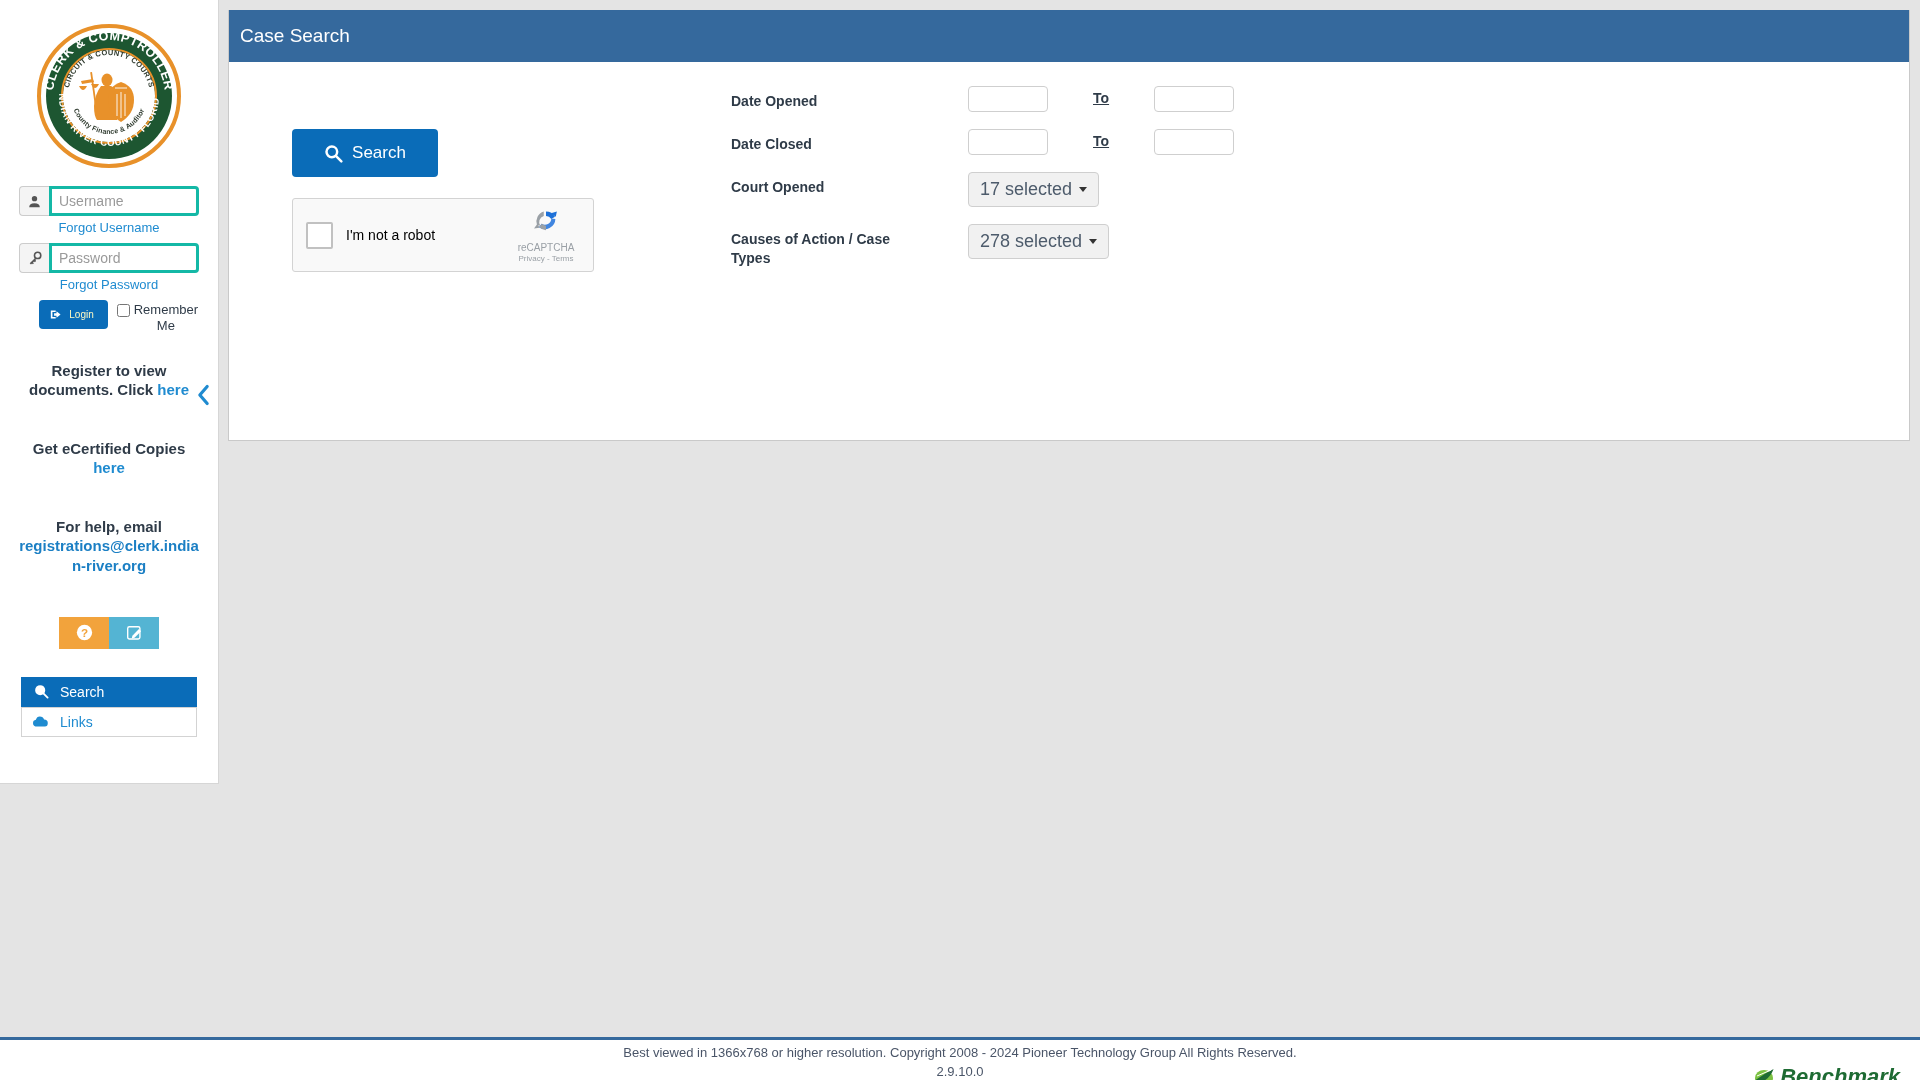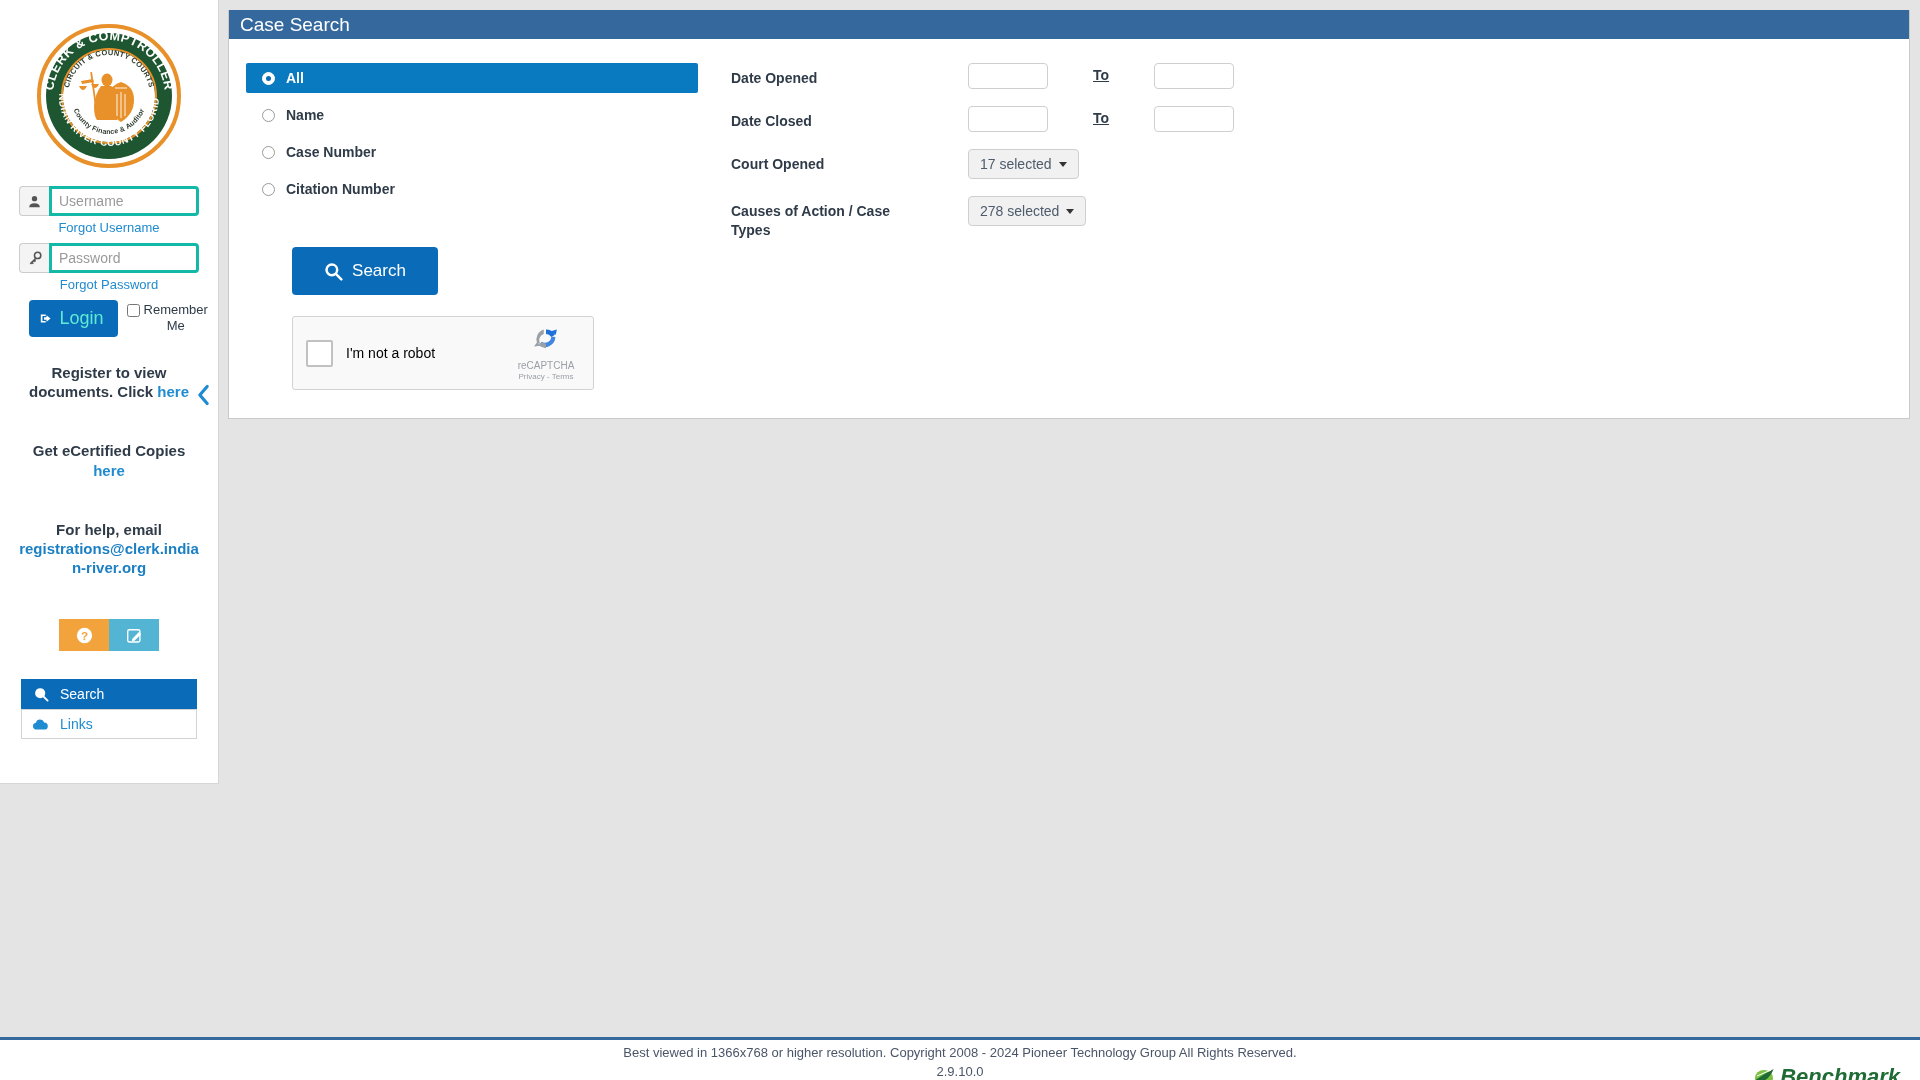--- a/index.html
+++ b/index.html
@@ -83,25 +83,25 @@
     display: flex;
     align-items: flex-start;
     justify-content: center;
     gap: 9px;
     margin-top: 4px;
     width: 180px;
     margin-left: auto; margin-right: auto;
   }
   .login-btn {
     background: #0a6cb8;
-    color: #5eead4;
+    color: #fef9c3;
     border: none;
     border-radius: 4px;
     padding: 8px 14px 8px 11px;
-    font-size: 18px;
+    font-size: 10px;
     font-family: "Liberation Sans", sans-serif;
     cursor: pointer;
     display: inline-flex;
     align-items: center;
     gap: 6px;
     white-space: nowrap;
   }
   .remember-wrap {
     display: flex;
     align-items: flex-start;
@@ -185,21 +185,21 @@
     left: 228px;
     top: 10px;
     width: 1682px;
     background: #ffffff;
     border: 1px solid #c9c9c9;
     border-top: none;
   }
   .main-header {
     background: #35699d;
     color: #ffffff;
-    height: 29px;
+    height: 52px;
     display: flex;
     align-items: center;
     padding-left: 11px;
     font-size: 19px;
   }
   .main-body {
     display: flex;
     padding: 24px 0 28px 0;
     min-height: 378px;
   }
@@ -327,21 +327,21 @@
     color: #2f3b48;
     margin: 0 8px;
     padding-top: 4px;
     text-decoration: underline;
   }
   .multi-select {
     background: #f1f1f1;
     border: 1px solid #cfcfcf;
     border-radius: 4px;
     padding: 6px 11px;
-    font-size: 14px;
+    font-size: 18px;
     color: #4d5b6b;
     cursor: pointer;
     display: inline-flex;
     align-items: center;
     gap: 7px;
     font-family: "Liberation Sans", sans-serif;
   }
   .caret {
     width: 0; height: 0;
     border-left: 4px solid transparent;
@@ -514,38 +514,20 @@
   </div>
 
   <div class="main">
     <div class="main-header">
       <span>Case Search</span>
     </div>
 
     <div class="main-body">
 
       <div class="left-col">
-        <div class="radio-list">
-          <div class="radio-item selected">
-            <span class="radio-circle"></span>
-            <span>All</span>
-          </div>
-          <div class="radio-item">
-            <span class="radio-circle"></span>
-            <span>Name</span>
-          </div>
-          <div class="radio-item">
-            <span class="radio-circle"></span>
-            <span>Case Number</span>
-          </div>
-          <div class="radio-item">
-            <span class="radio-circle"></span>
-            <span>Citation Number</span>
-          </div>
-        </div>
 
         <button class="search-btn">
           <svg width="19" height="19" viewBox="0 0 16 16" fill="none" stroke="#ffffff" stroke-width="2.1">
             <circle cx="6.6" cy="6.6" r="4.5"></circle>
               <line x1="10.2" y1="10.2" x2="14.6" y2="14.6" stroke-linecap="round"></line>
           </svg>
           <span>Search</span>
         </button>
 
         <div class="recaptcha">

